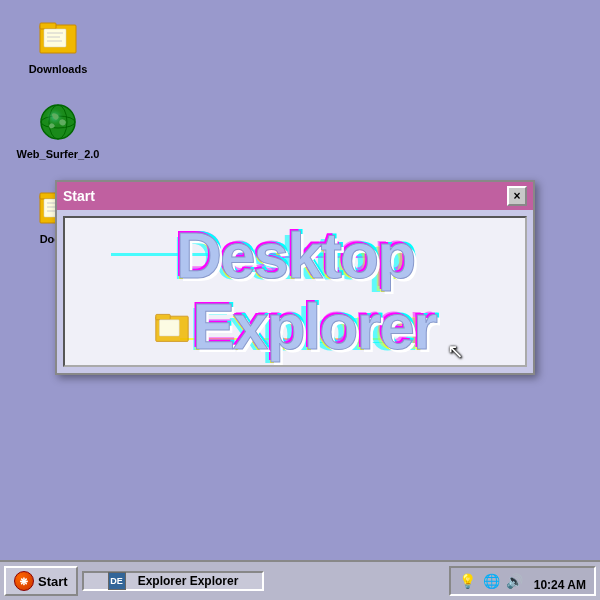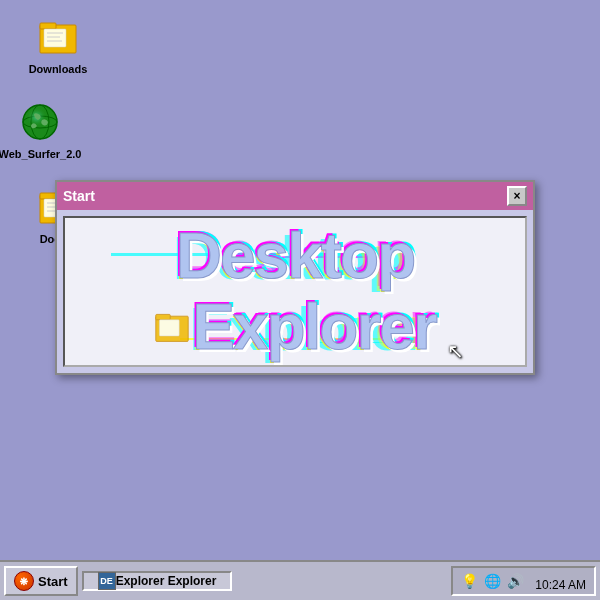--- a/index.html
+++ b/index.html
@@ -165,25 +165,25 @@
       padding: 3px 8px;
       font-size: 13px;
       font-weight: bold;
       cursor: pointer;
       height: 30px;
     }
 
     .taskbar-btn {
       display: flex;
       align-items: center;
-      gap: 0;
+      gap: 12px;
       background: #c8c8d8;
       border: 2px solid;
       border-color: #888 #fff #fff #888;
-      padding: 3px 14px;
+      padding: 3px 24px;
       font-size: 12px;
       font-weight: bold;
       cursor: pointer;
       height: 20px;
       min-width: 120px;
     }
 
     .taskbar-spacer {
       flex: 1;
     }
@@ -254,21 +254,21 @@
 
       <rect x="6" y="14" width="22" height="18" rx="1" fill="#fffde0" stroke="#ccc" stroke-width="0.5"></rect>
 
       <line x1="9" y1="18" x2="25" y2="18" stroke="#ccc" stroke-width="1"></line>
       <line x1="9" y1="22" x2="22" y2="22" stroke="#ccc" stroke-width="1"></line>
       <line x1="9" y1="26" x2="24" y2="26" stroke="#ccc" stroke-width="1"></line>
     </svg>
     <span class="icon-label">Downloads</span>
   </div>
 
-  <div class="desktop-icon" style="top:100px; left:0;">
+  <div class="desktop-icon" style="top:100px; left:18px;">
     <svg class="icon-img" viewBox="0 0 40 44">
       <circle cx="20" cy="22" r="17" fill="#1a8a1a" stroke="#006600" stroke-width="1.5"></circle>
       <ellipse cx="20" cy="22" rx="9" ry="17" fill="none" stroke="#006600" stroke-width="1"></ellipse>
       <ellipse cx="20" cy="22" rx="17" ry="6" fill="none" stroke="#006600" stroke-width="1"></ellipse>
       <circle cx="20" cy="22" r="17" fill="url(#globeGrad)" opacity="0.6"></circle>
       <defs>
         <radialGradient id="globeGrad" cx="40%" cy="35%">
           <stop offset="0%" stop-color="#66ffff" stop-opacity="0.8"></stop>
           <stop offset="60%" stop-color="#1a8a1a" stop-opacity="0"></stop>
         </radialGradient>
@@ -352,15 +352,15 @@
     <div class="task-icon-box">DE</div>
     <span>Explorer Explorer</span>
   </div>
 
   <div class="taskbar-spacer"></div>
 
   <div class="taskbar-tray">
     <span class="tray-icon">💡</span>
     <span class="tray-icon">🌐</span>
     <span class="tray-icon">🔊</span>
-    <span style="font-size:12px; font-weight:normal; margin-left:4px;margin-top:8px;">10:24 AM</span>
+    <span style="font-size:12px; font-weight:bold; margin-left:4px;margin-top:8px;">10:24 AM</span>
   </div>
 </div>
 
 </body></html>

